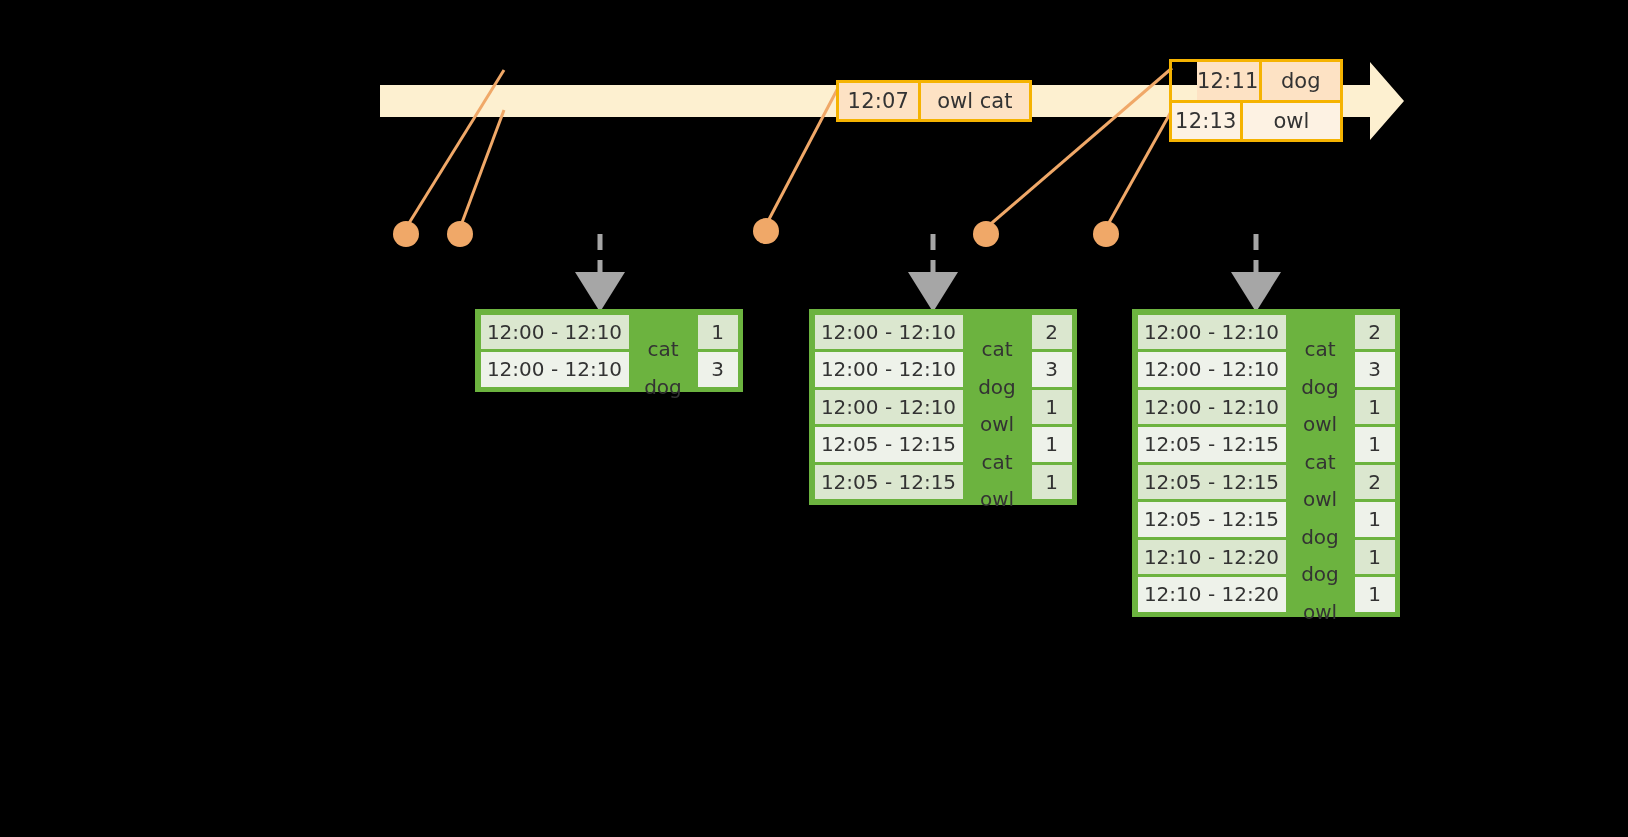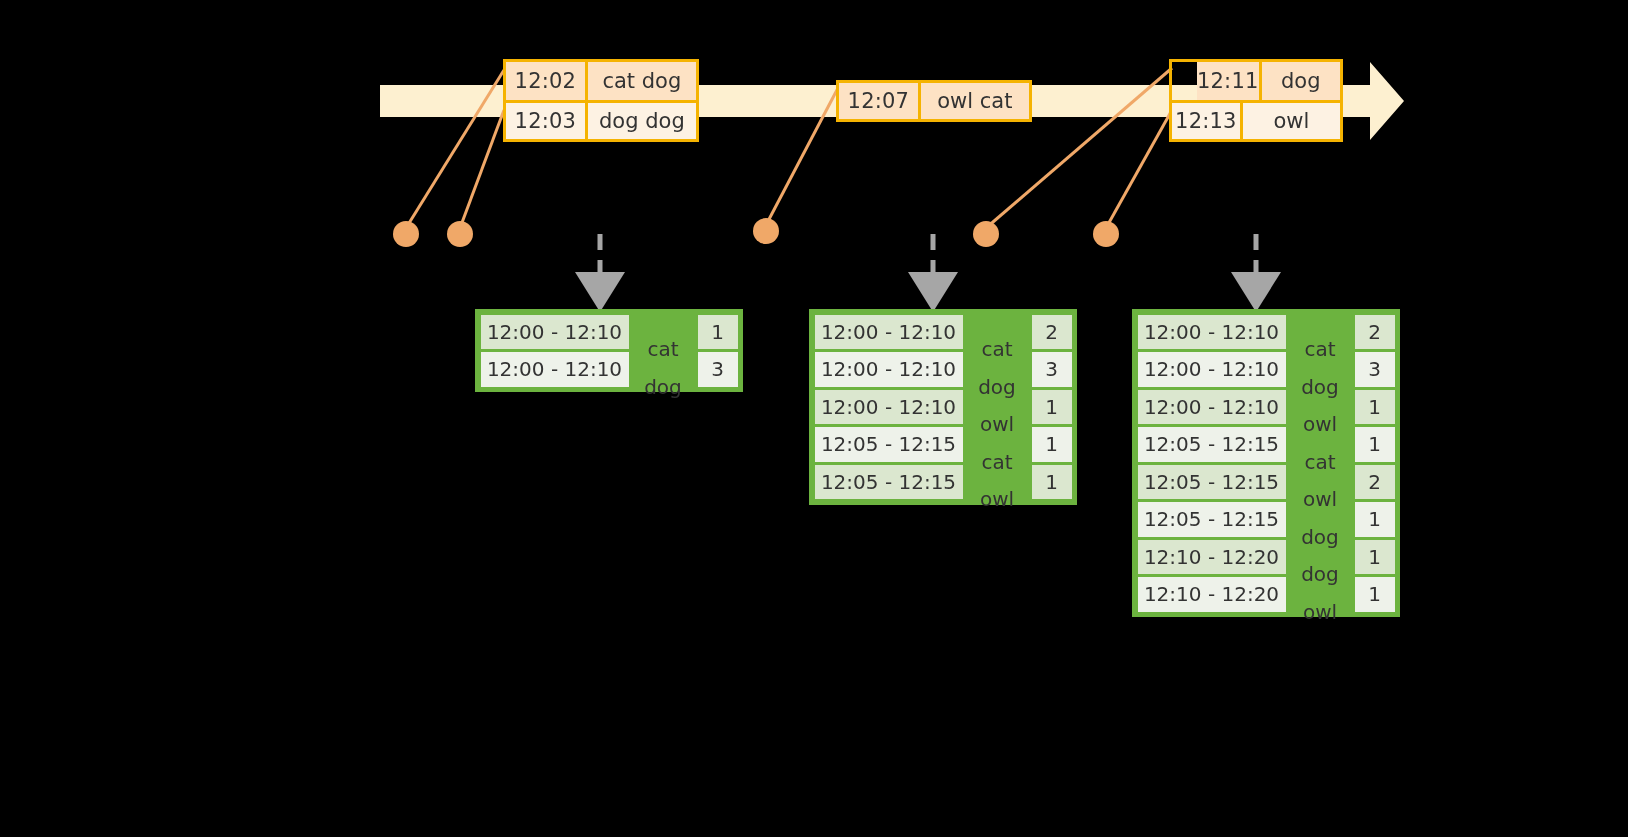--- a/index.html
+++ b/index.html
@@ -138,30 +138,20 @@
       <line x1="1256" y1="234" x2="1256" y2="292" marker-end="url(#dash-head)"></line>
     </g>
   </svg>
 
   <div class="dot" style="left:393px; top:221px;"></div>
   <div class="dot" style="left:447px; top:221px;"></div>
   <div class="dot" style="left:753px; top:218px;"></div>
   <div class="dot" style="left:973px; top:221px;"></div>
   <div class="dot" style="left:1093px; top:221px;"></div>
 
-  <div class="event-box" style="left:503px; top:59px; width:196px; height:83px;">
-    <div class="event-row shade-a" style="height:40px;">
-      <span class="event-time" style="width:83px;">12:02</span>
-      <span class="event-payload" style="width:110px;">cat dog</span>
-    </div>
-    <div class="event-row shade-b" style="height:40px;">
-      <span class="event-time" style="width:83px;">12:03</span>
-      <span class="event-payload" style="width:110px;">dog dog</span>
-    </div>
-  </div>
 
   <div class="event-box" style="left:836px; top:80px; width:196px; height:42px;">
     <div class="event-row shade-a" style="height:36px;">
       <span class="event-time" style="width:83px;">12:07</span>
       <span class="event-payload" style="width:110px;">owl cat</span>
     </div>
   </div>
 
   <div class="event-box" style="left:1169px; top:59px; width:174px; height:83px;">
     <div class="event-row shade-a" style="height:40px;padding-left:25px;">

